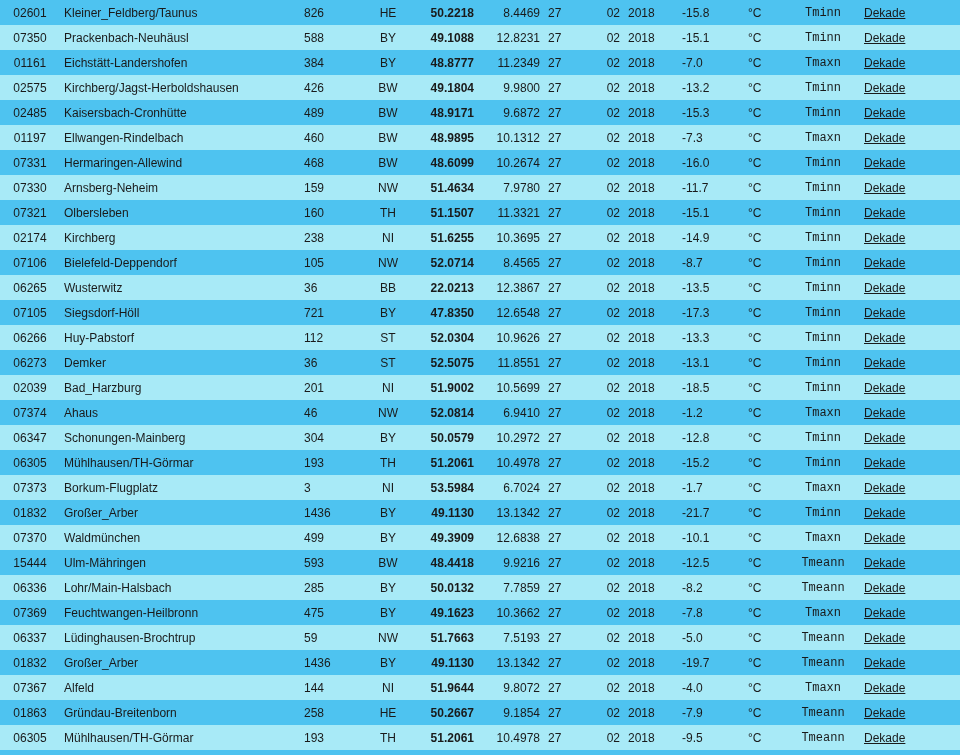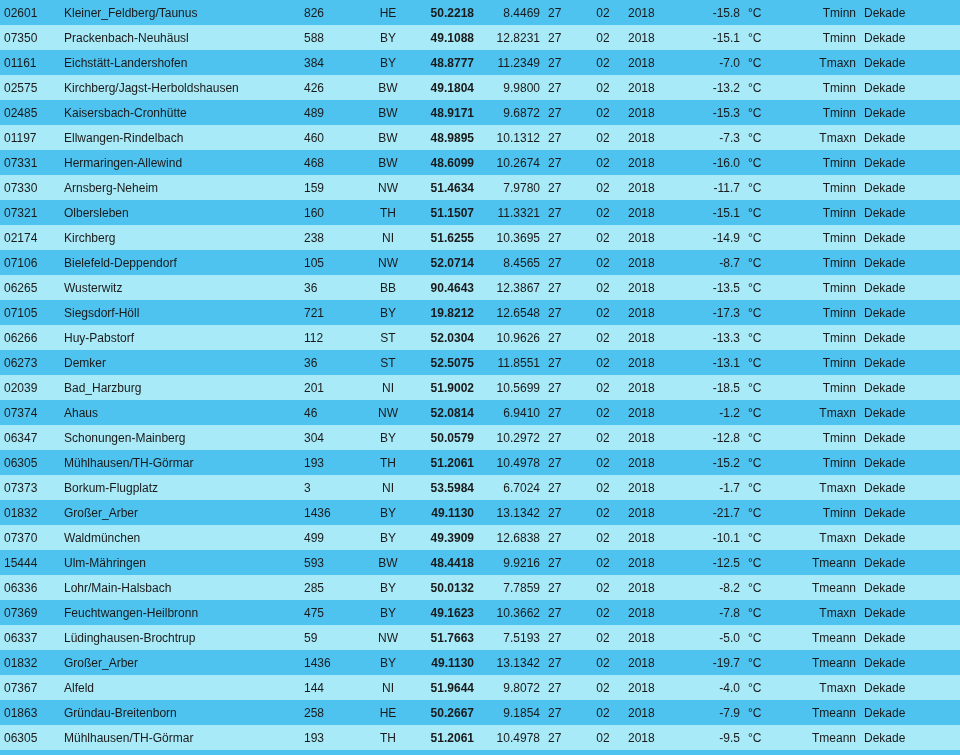--- a/index.html
+++ b/index.html
@@ -27,33 +27,33 @@
     text-overflow: clip;
     border: none;
     height: 19px;
     line-height: 14px;
     font-size: 12px;
   }
   tr.row-a td { background: #4ec3f0; }
   tr.row-b td { background: #a8eaf7; }
 
   
-  .c-id      { width: 52px;  text-align: left;  padding-left: 8px; }
+  .c-id      { width: 52px;  text-align: center;  padding-left: 8px; }
   .c-name    { width: 232px; text-align: left;  padding-left: 6px; }
   .c-alt     { width: 56px;  padding-right: 8px; }
   .c-state   { width: 40px;  text-align: center; }
   .c-lat     { width: 58px;  text-align: right; padding-right: 4px; font-weight: bold; }
   .c-lon     { width: 58px;  text-align: right; padding-right: 6px; }
   .c-day     { width: 30px;  text-align: left;  padding-left: 4px; }
-  .c-month   { width: 34px;  text-align: center;  padding-left: 4px; }
+  .c-month   { width: 34px;  text-align: right;  padding-left: 4px; }
   .c-year    { width: 46px;  text-align: left;  padding-left: 4px; margin-left: 44px; }
-  .c-val     { width: 58px;  text-align: right; padding-right: 6px; }
+  .c-val     { width: 58px;  text-align: left; padding-right: 6px; }
   .c-unit    { width: 34px;  text-align: left;  padding-left: 4px; }
-  .c-param   { width: 66px;  text-align: right;  padding-left: 4px; }
-  .c-period  { width: 64px;  text-align: left;  padding-left: 4px; }
+  .c-param   { width: 66px;  text-align: center;  padding-left: 4px; font-family: Liberation Mono, monospace; }
+  .c-period  { width: 64px;  text-align: left;  padding-left: 4px; text-decoration: underline; }
   .c-count   { width: 40px;  text-align: right; padding-right: 10px; }
 </style>
 </head>
 <body>
 
 <table class="data-table">
   <tbody>
       <tr class="row-a">
         <td class="c-id">02601</td>
         <td class="c-name">Kleiner_Feldberg/Taunus</td>
@@ -228,37 +228,37 @@
         <td class="c-unit">°C</td>
         <td class="c-param">Tminn</td>
         <td class="c-period">Dekade</td>
         <td class="c-count">12</td>
       </tr>
       <tr class="row-b">
         <td class="c-id">06265</td>
         <td class="c-name">Wusterwitz</td>
         <td class="c-alt">36</td>
         <td class="c-state">BB</td>
-        <td class="c-lat">90.4643</td>
+        <td class="c-lat">22.0213</td>
         <td class="c-lon">12.3867</td>
         <td class="c-day">27</td>
         <td class="c-month">02</td>
         <td class="c-year">2018</td>
         <td class="c-val">-13.5</td>
         <td class="c-unit">°C</td>
         <td class="c-param">Tminn</td>
         <td class="c-period">Dekade</td>
         <td class="c-count">14</td>
       </tr>
       <tr class="row-a">
         <td class="c-id">07105</td>
         <td class="c-name">Siegsdorf-Höll</td>
         <td class="c-alt">721</td>
         <td class="c-state">BY</td>
-        <td class="c-lat">19.8212</td>
+        <td class="c-lat">47.8350</td>
         <td class="c-lon">12.6548</td>
         <td class="c-day">27</td>
         <td class="c-month">02</td>
         <td class="c-year">2018</td>
         <td class="c-val">-17.3</td>
         <td class="c-unit">°C</td>
         <td class="c-param">Tminn</td>
         <td class="c-period">Dekade</td>
         <td class="c-count">13</td>
       </tr>

